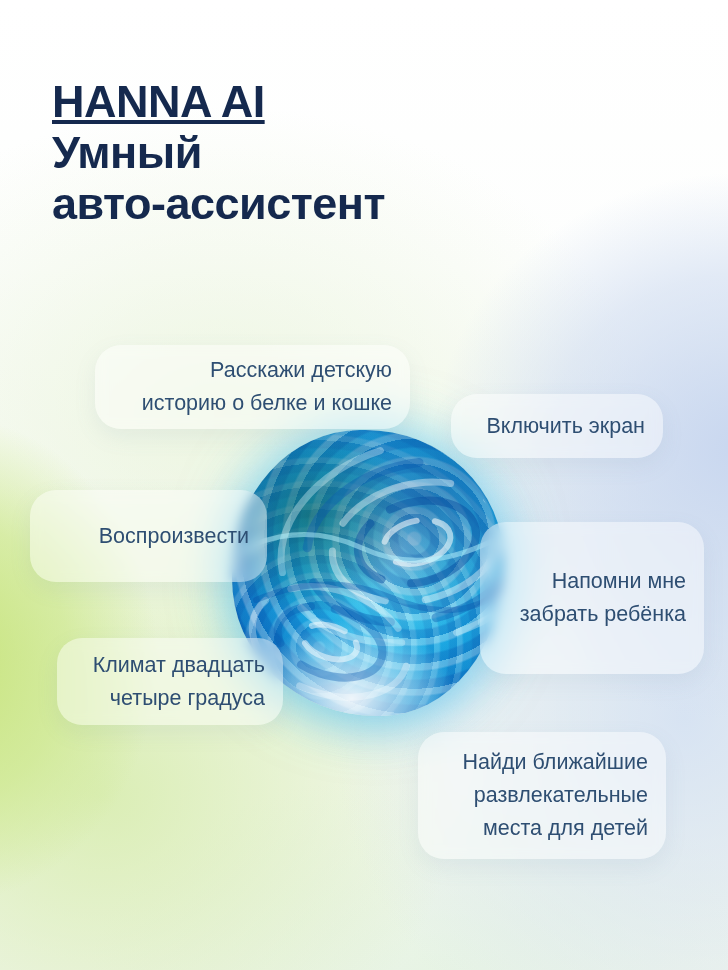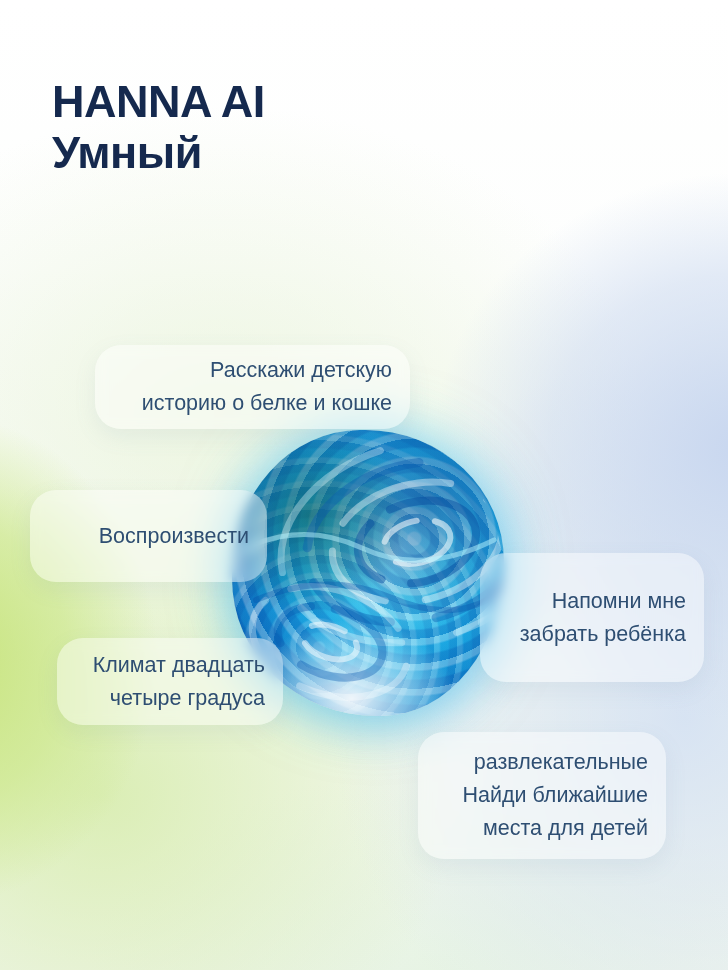--- a/index.html
+++ b/index.html
@@ -20,21 +20,21 @@
       linear-gradient(180deg,#ffffff 0%,#fdfefd 28%,#f6faf2 62%,#f1f6ee 100%);
   }
 
   
   .title{
     position:absolute;left:52px;top:76px;
     color:#15294e;
     font-size:45px;line-height:51px;letter-spacing:-.5px;
     margin:0;
   }
-  .title .t-latin{display:block;font-weight:600;}
+  .title .t-latin{display:block;font-weight:600;text-decoration:underline;}
   .title .t-cyr{display:block;font-weight:700;}
 
   
   .orb-glow{
     position:absolute;left:190px;top:395px;width:360px;height:360px;
     background:radial-gradient(circle at 50% 50%, rgba(110,218,248,.55) 0%, rgba(130,225,250,.25) 45%, rgba(140,230,250,0) 70%);
     filter:blur(14px);
     border-radius:50%;
   }
 
@@ -63,33 +63,34 @@
     box-shadow:0 8px 22px rgba(110,140,165,.1);
     color:#2e4e72;
     font-size:21.5px;font-weight:500;line-height:33px;
     display:flex;flex-direction:column;justify-content:center;
     padding:0 18px 0 28px;box-sizing:border-box;text-align:right;
   }
   .bubble .line{display:block;white-space:nowrap;}
   .b-story   {left:95px;  top:345px; width:315px; height:84px;  padding-left:32px;}
   .b-screen  {left:451px; top:394px; width:212px; height:64px;}
   .b-music   {left:30px;  top:490px; width:237px; height:92px;}
-  .b-remind  {left:480px; top:553px; width:224px; height:129px;}
-  .b-climate {left:57px;  top:638px; width:226px; height:87px;}
+  .b-remind  {left:480px; top:522px; width:224px; height:152px;}
+  .b-climate {left:57px;  top:638px; width:226px; height:87px;border-radius:25px;}
   .b-route   {left:120px; top:757px; width:236px; height:64px;}
   .b-places  {left:418px; top:732px; width:248px; height:127px;}
 </style>
 </head>
 <body>
 
 <div class="canvas">
 
   <h1 class="title">
     <span class="t-latin">HANNA AI</span>
     <span class="t-cyr">Умный</span>
+    <span class="t-cyr">авто-ассистент</span>
   </h1>
 
   <div class="orb-glow"></div>
 
   <div class="orb">
     <svg width="272" height="286" viewBox="0 0 272 286">
       <defs>
         <clipPath id="orbclip">
             <ellipse cx="136" cy="143" rx="135" ry="142"></ellipse>
           </clipPath>
@@ -111,35 +112,38 @@
         <path d="M 24 170 Q 95 140 160 168 T 270 160" stroke="rgba(8,80,168,.35)" stroke-width="6"></path>
       </g>
     </svg>
   </div>
 
   <div class="bubble b-story">
     <span class="line">Расскажи детскую</span>
     <span class="line">историю о белке и кошке</span>
   </div>
 
+  <div class="bubble b-screen">
+    <span class="line">Включить экран</span>
+  </div>
 
   <div class="bubble b-music">
     <span class="line">Воспроизвести</span>
   </div>
 
   <div class="bubble b-remind">
     <span class="line">Напомни мне</span>
     <span class="line">забрать ребёнка</span>
   </div>
 
   <div class="bubble b-climate">
     <span class="line">Климат двадцать</span>
     <span class="line">четыре градуса</span>
   </div>
 
 
   <div class="bubble b-places">
+    <span class="line">Найди ближайшие</span>
     <span class="line">развлекательные</span>
-    <span class="line">Найди ближайшие</span>
     <span class="line">места для детей</span>
   </div>
 
 </div>
 
 </body></html>

